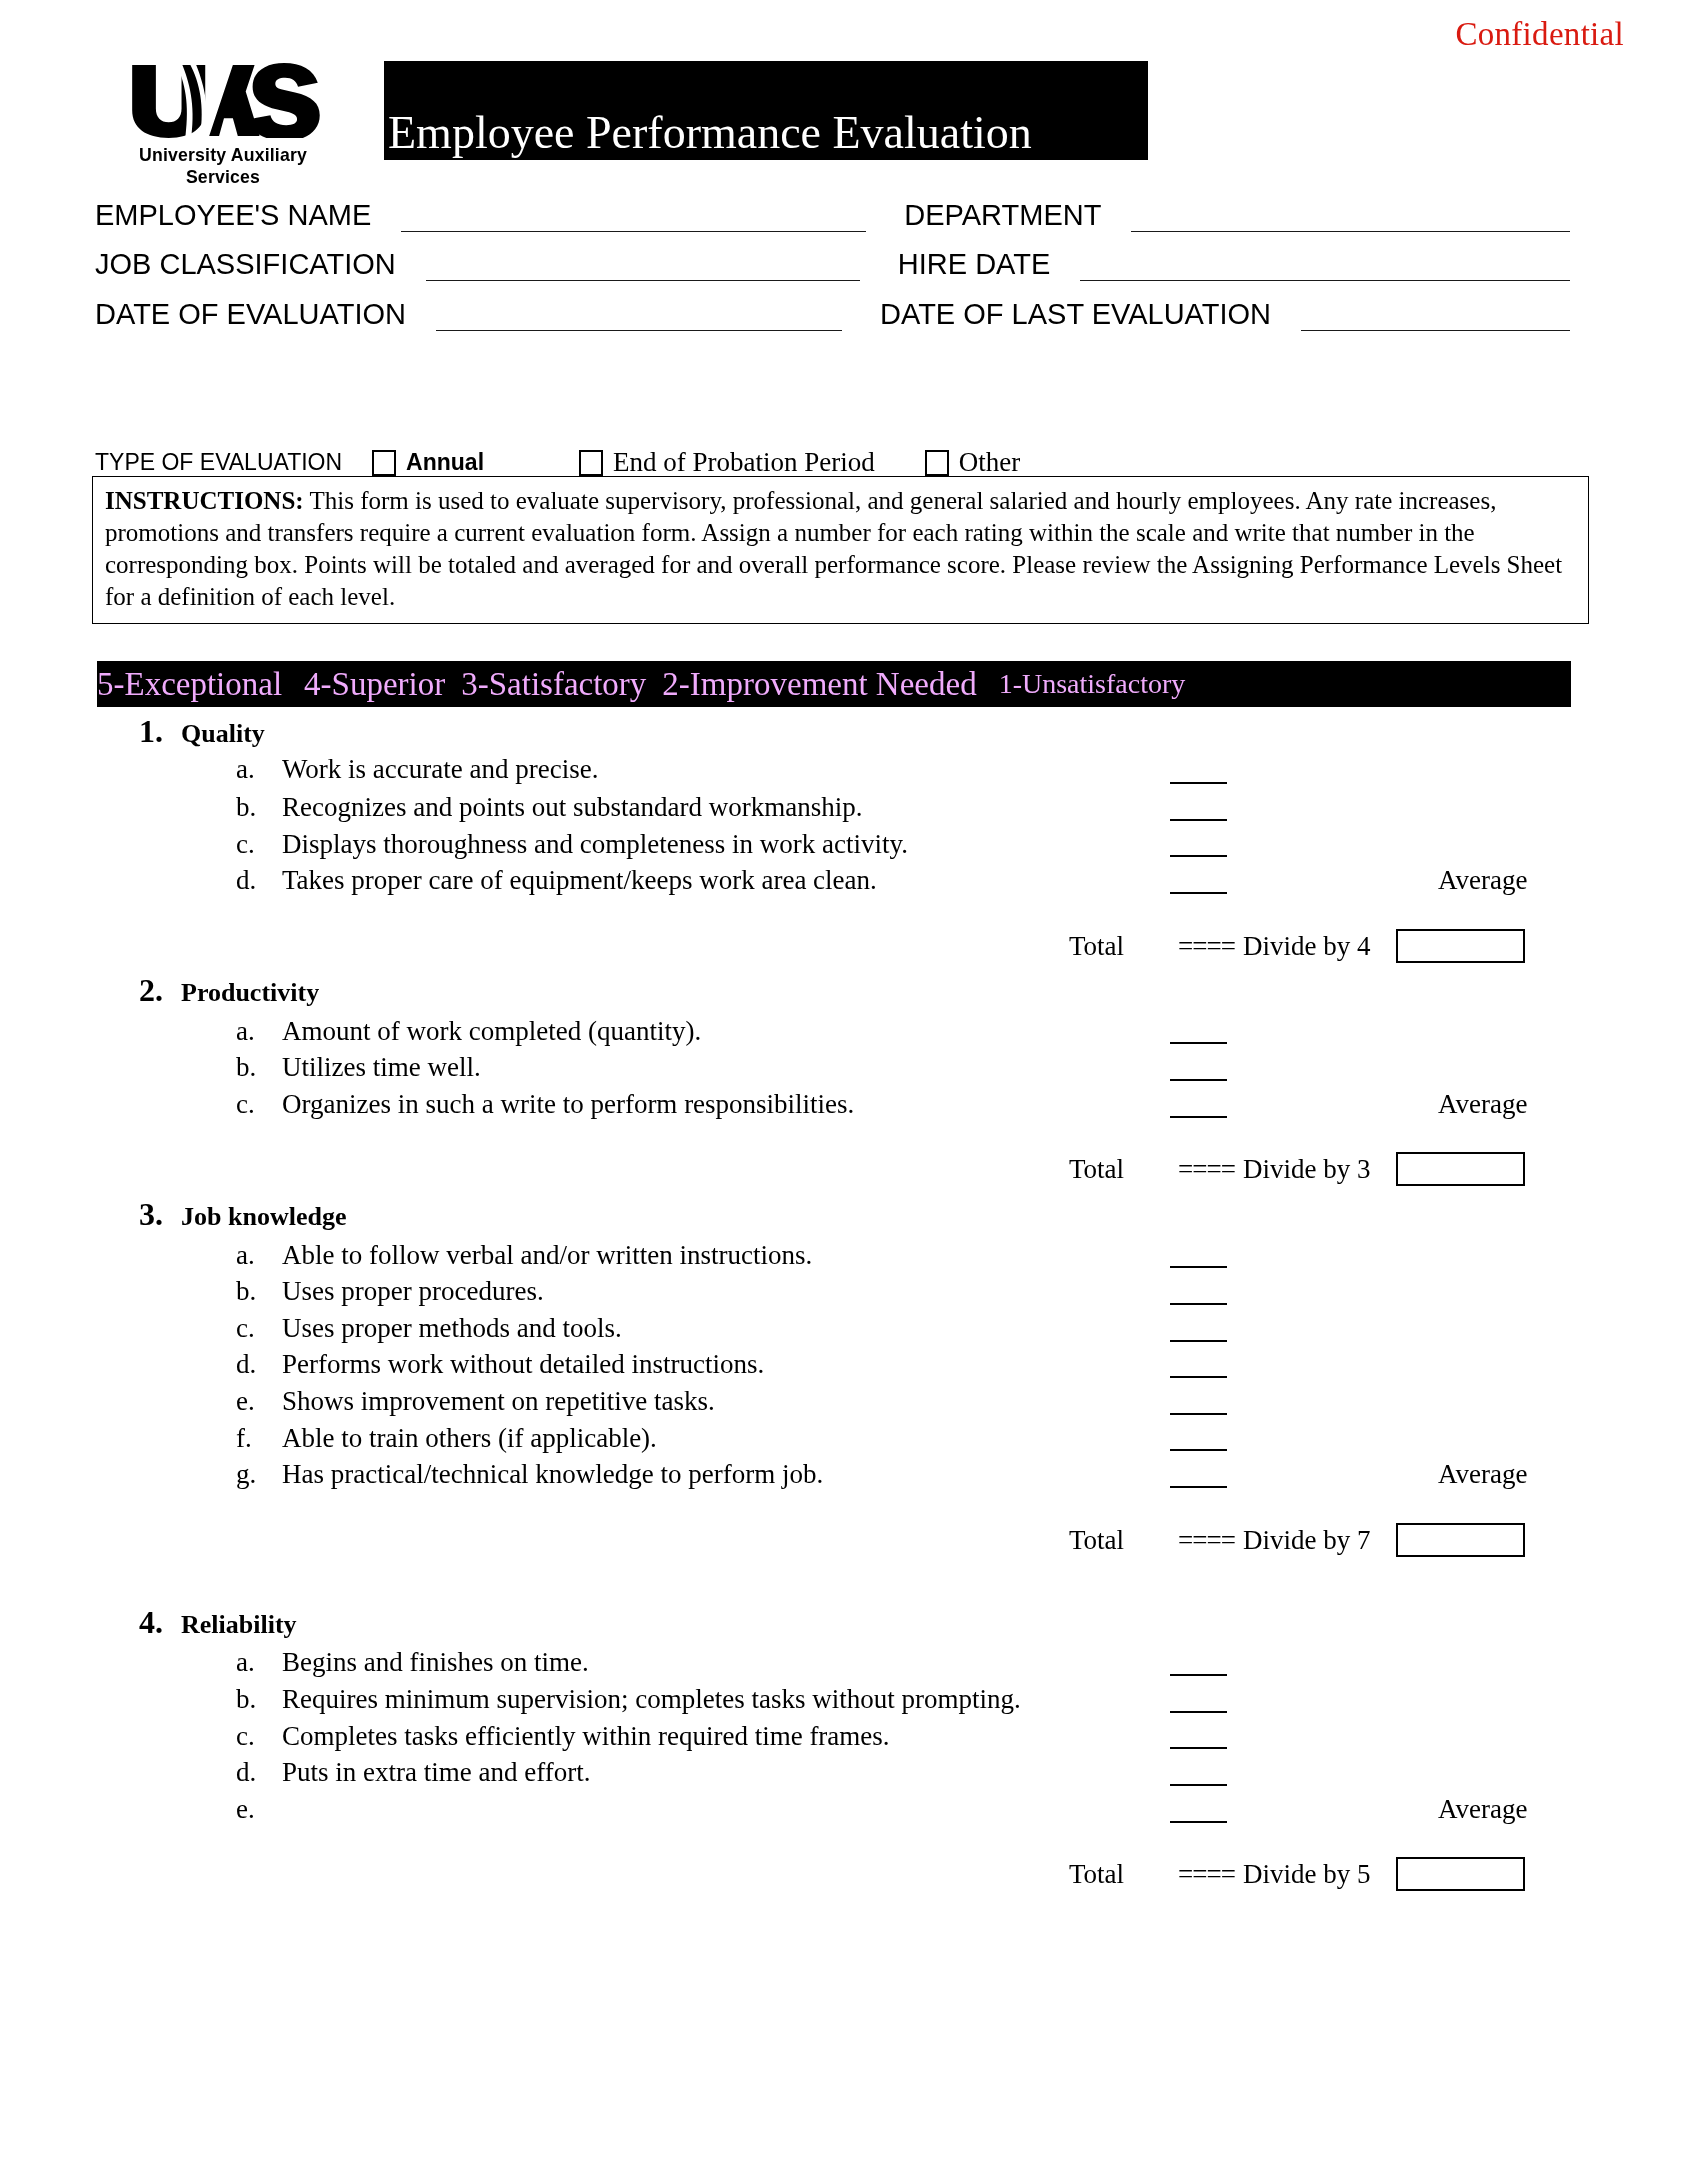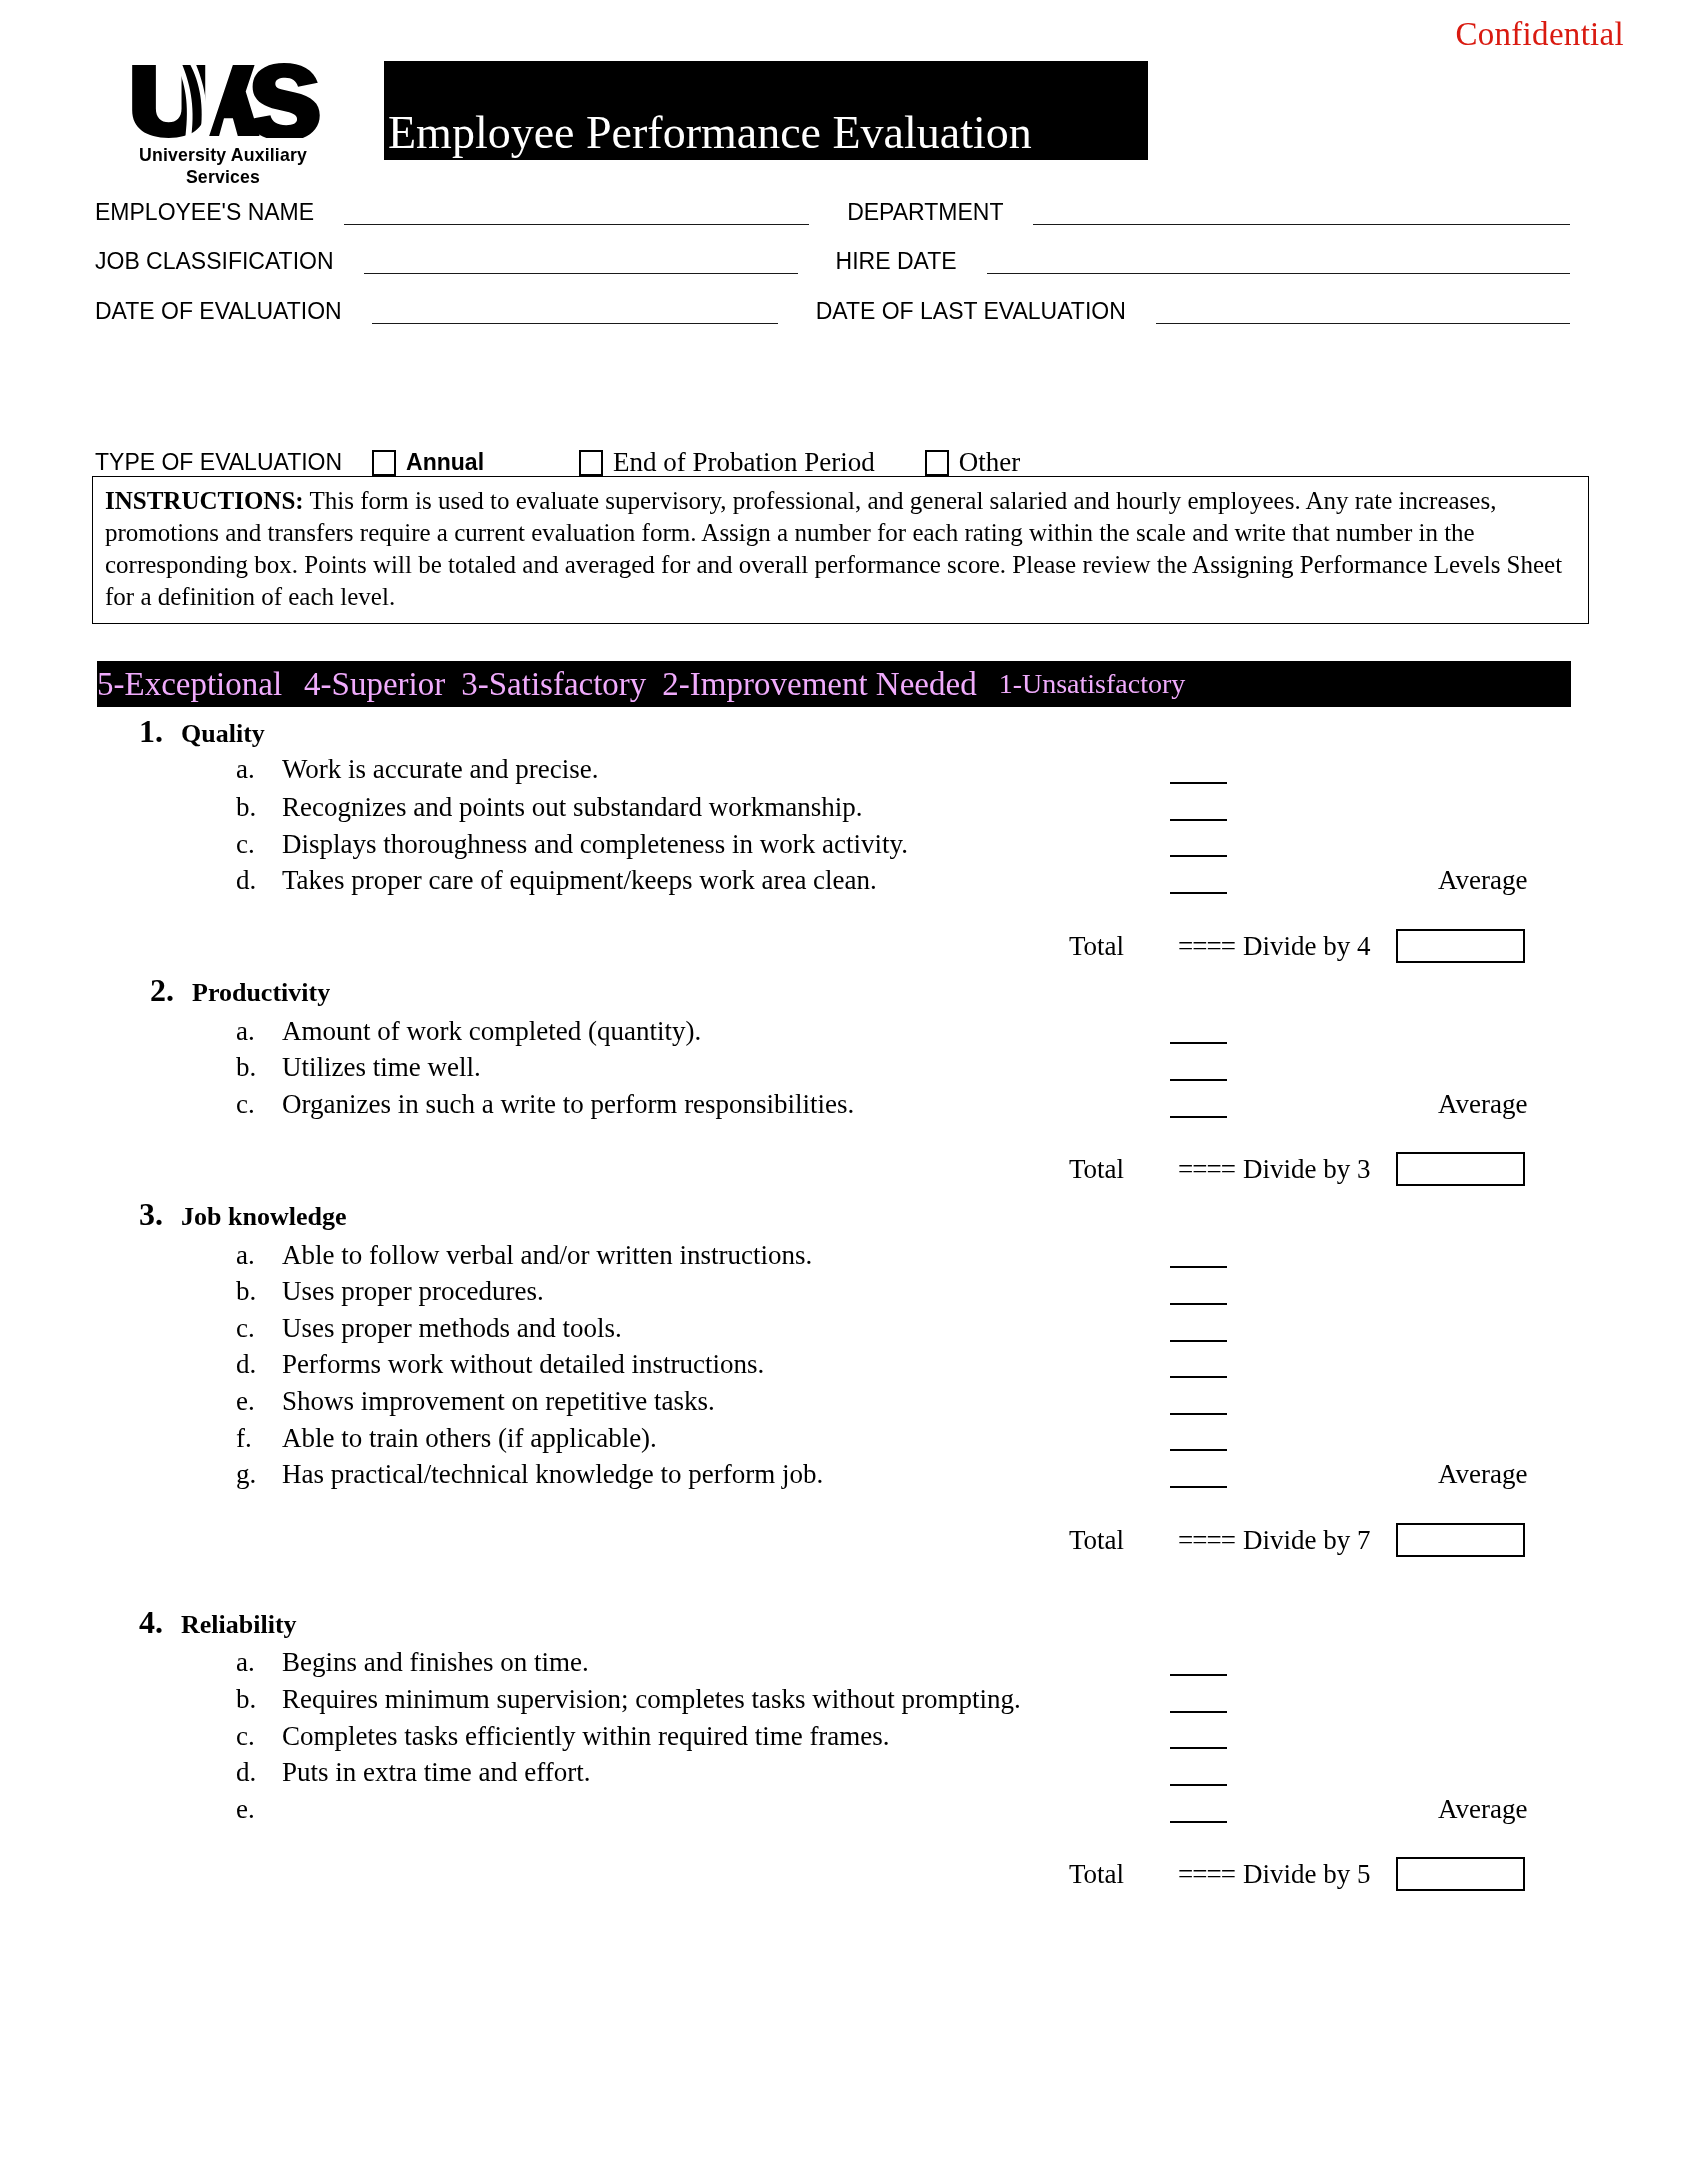--- a/index.html
+++ b/index.html
@@ -76,21 +76,21 @@
     transform: translateY(-100%);
     white-space: nowrap;
   }
 
   
   .field-row {
     position: absolute;
     left: 95px;
     width: 1485px;
     font-family: "Liberation Sans", sans-serif;
-    font-size: 23px;
+    font-size: 29px;
     display: flex;
     align-items: flex-end;
     white-space: nowrap;
     gap: 28px;
   }
   .field-label {
     flex: 0 0 auto;
     line-height: 1.1;
   }
   .field-line {
@@ -358,21 +358,21 @@
       <span class="total-word">Total</span>
       <span class="eq-marks">====</span>
       <span class="divide-word">
         <span>Divide by</span> <span>4</span>
       </span>
       <span class="score-box"></span>
     </div>
   </div>
 
   <div class="section">
-    <div class="sec-head" style="left:150px; top:972px">
+    <div class="sec-head" style="left:139px; top:972px">
       <span class="sec-num">2.</span>
       <span class="sec-title">Productivity</span>
     </div>
 
     <div class="item-row" style="top:1016px">
       <span class="item-letter">a.</span>
       <span class="item-text">Amount of work completed (quantity).</span>
     </div>
     <div class="score-blank" style="top:1042px"></div>
 

